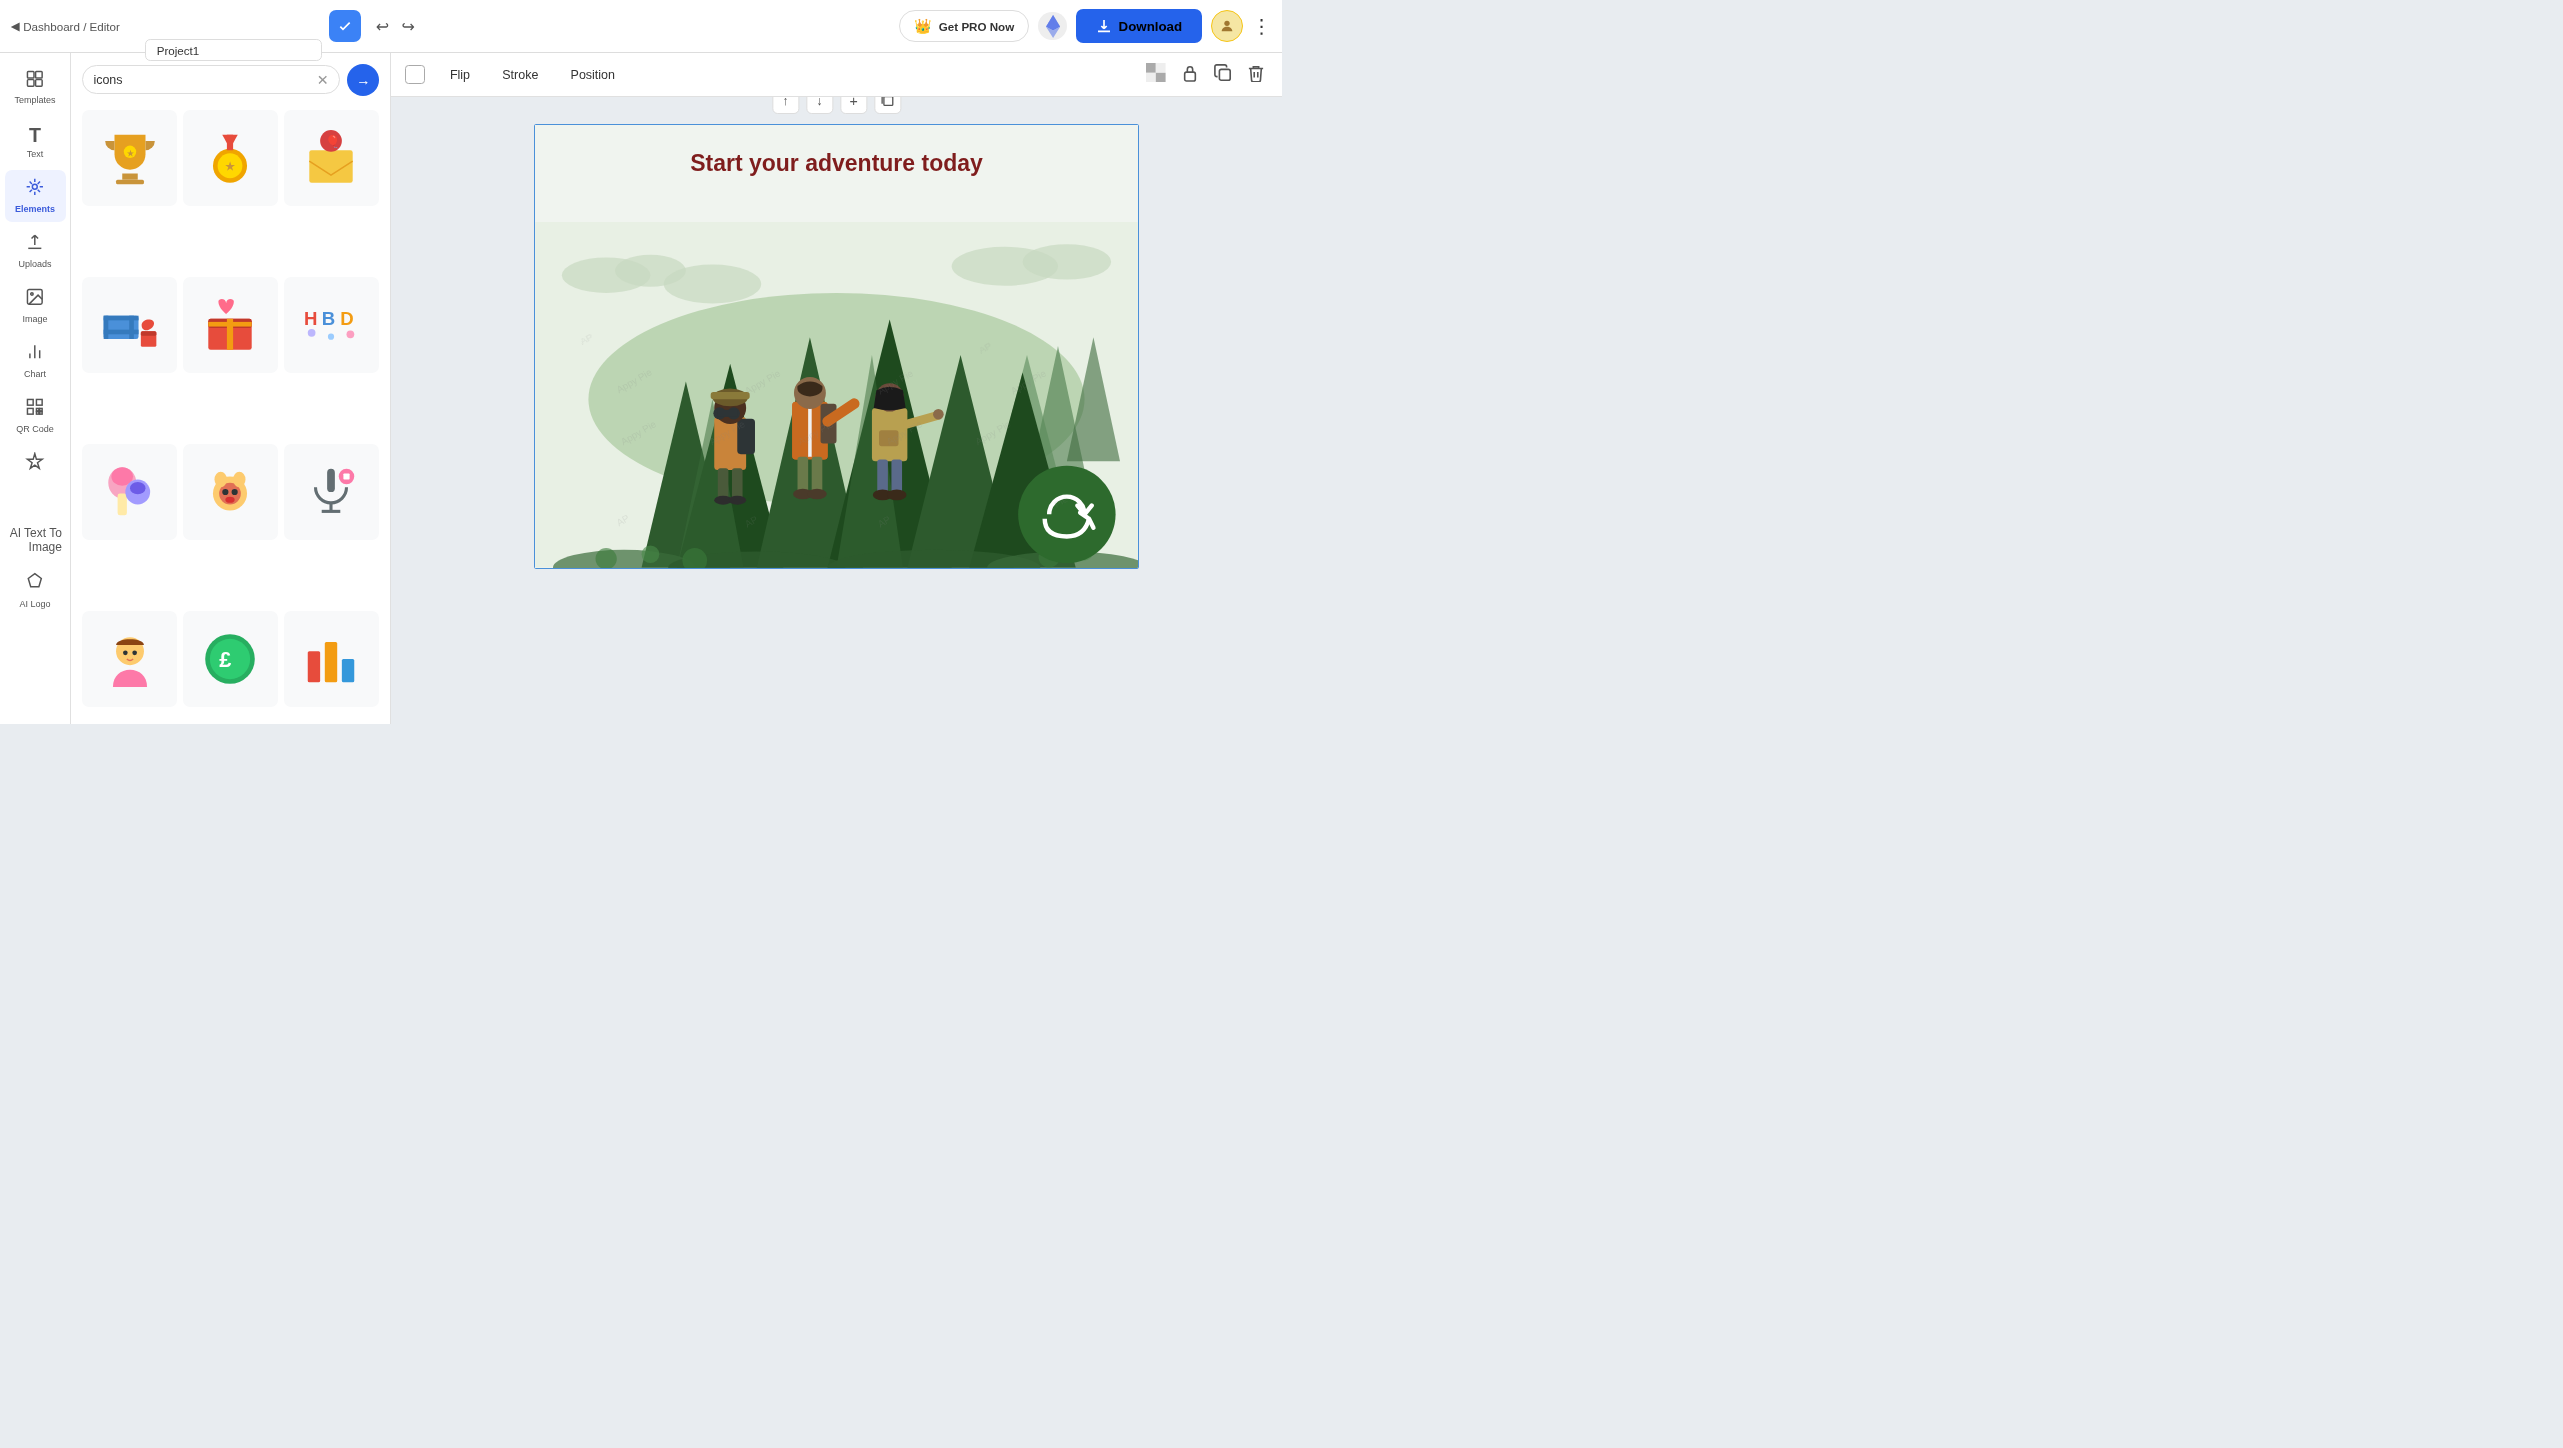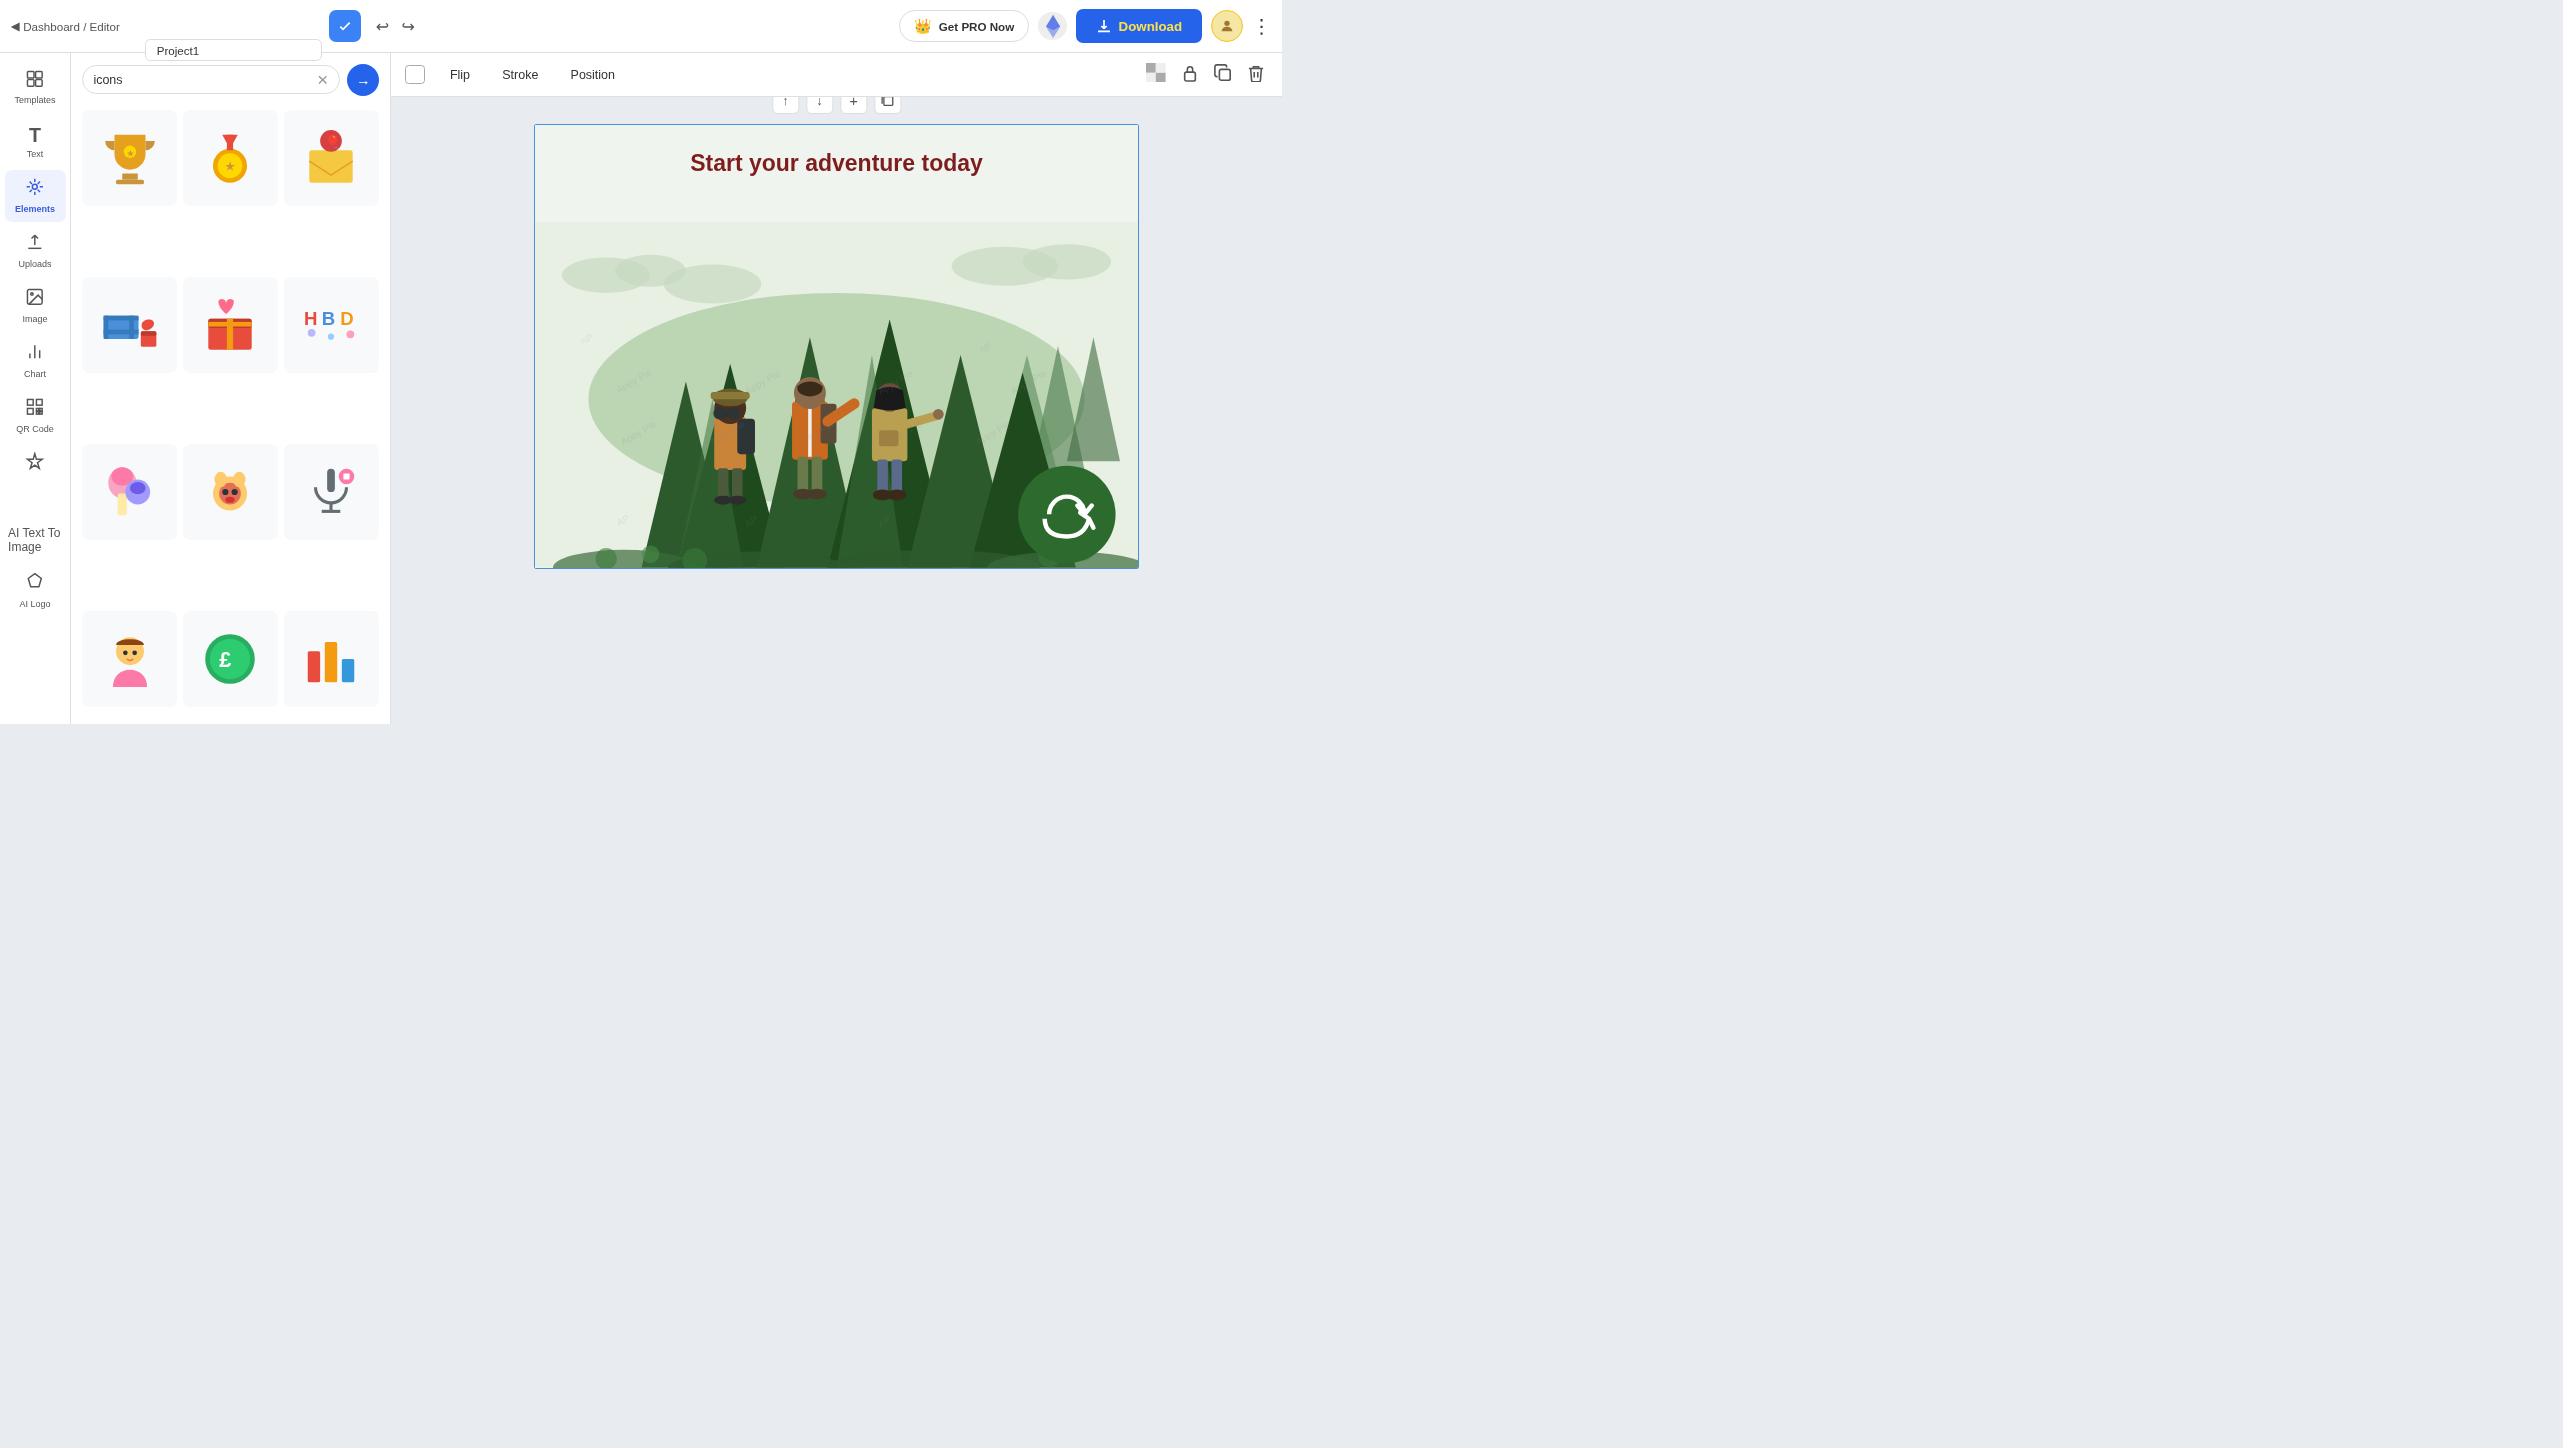--- a/index.html
+++ b/index.html
@@ -14,41 +14,41 @@
     .header-left { display: flex; align-items: center; gap: 7.1px; }
     .back-btn { display: flex; align-items: center; gap: 3.6px; color: #555; font-size: 11.6px; cursor: pointer; text-decoration: none; }
     .project-name { margin-left: 18px; padding: 3.6px 10.7px; border: 0.9px solid #ddd; border-radius: 5.3px; font-size: 11.6px; color: #333; background: #fff; min-width: 107px; margin-top: 48px; }
     .save-icon-btn { width: 32px; height: 32px; background: #3b82f6; border-radius: 7.1px; display: flex; align-items: center; justify-content: center; cursor: pointer; color: #fff; font-size: 16px; }
     .undo-redo { display: flex; gap: 5.3px; margin-left: 3.6px; }
     .undo-redo button { background: none; border: none; font-size: 16px; cursor: pointer; color: #555; padding: 3.6px; }
     .header-right { margin-left: auto; display: flex; align-items: center; gap: 9px; }
     .get-pro-btn { display: flex; align-items: center; gap: 7.1px; padding: 7.1px 14.2px; border: 0.9px solid #ddd; border-radius: 21.4px; background: #fff; cursor: pointer; font-size: 11.6px; font-weight: 600; color: #333; }
     .get-pro-btn .crown { font-size: 14.2px; }
     .eth-icon { width: 28.5px; height: 28.5px; cursor: pointer; background: #eee; border-radius: 50%; display: flex; align-items: center; justify-content: center; font-size: 14.2px; }
-    .download-btn { display: flex; align-items: center; gap: 7.1px; padding: 9px 19.6px; background: #2563eb; color: #fde047; border: none; border-radius: 7.1px; font-size: 13.3px; font-weight: 600; cursor: pointer; }
+    .download-btn { display: flex; align-items: center; gap: 7.1px; padding: 9px 19.6px; background: #2563eb; color: #000000; border: none; border-radius: 7.1px; font-size: 13.3px; font-weight: 600; cursor: pointer; }
     .user-avatar { width: 32px; height: 32px; border-radius: 50%; border: 1.8px solid #f5c518; background: #f5e6a3; display: flex; align-items: center; justify-content: center; font-size: 14.2px; cursor: pointer; }
     .more-btn { background: none; border: none; font-size: 19.6px; cursor: pointer; color: #333; }
 
     
     .main { display: flex; height: calc(100vh - 53px); }
 
     
     .sidebar-icons {
       width: 71px; background: #fff; border-right: 0.9px solid #e0e0e0;
       display: flex; flex-direction: column; align-items: center;
       padding: 9px 0; gap: 3.6px; overflow-y: auto;
     }
     .sidebar-icon-item {
       display: flex; flex-direction: column; align-items: center;
       padding: 7.1px 3.6px; cursor: pointer; border-radius: 7.1px;
       width: 61px; transition: background 0.15s;
     }
     .sidebar-icon-item.active { background: #eef2ff; }
     .sidebar-icon-item .icon-glyph { font-size: 19.6px; margin-bottom: 1.8px; }
-    .sidebar-icon-item .icon-label { font-size: 9px; color: #555; text-align: left; line-height: 1.2; }
+    .sidebar-icon-item .icon-label { font-size: 9px; color: #555; text-align: right; line-height: 1.2; }
     .sidebar-icon-item.active .icon-label { color: #3b5bdb; font-weight: 600; }
     .sidebar-icon-item.active .icon-glyph { color: #3b5bdb; }
 
     
     .panel {
       width: 320px; background: #fff; border-right: 0.9px solid #e0e0e0;
       display: flex; flex-direction: column; overflow: hidden; position: relative;
     }
     .panel-collapse-btn {
       position: absolute; right: -12.5px; top: 50%; transform: translateY(-50%);

